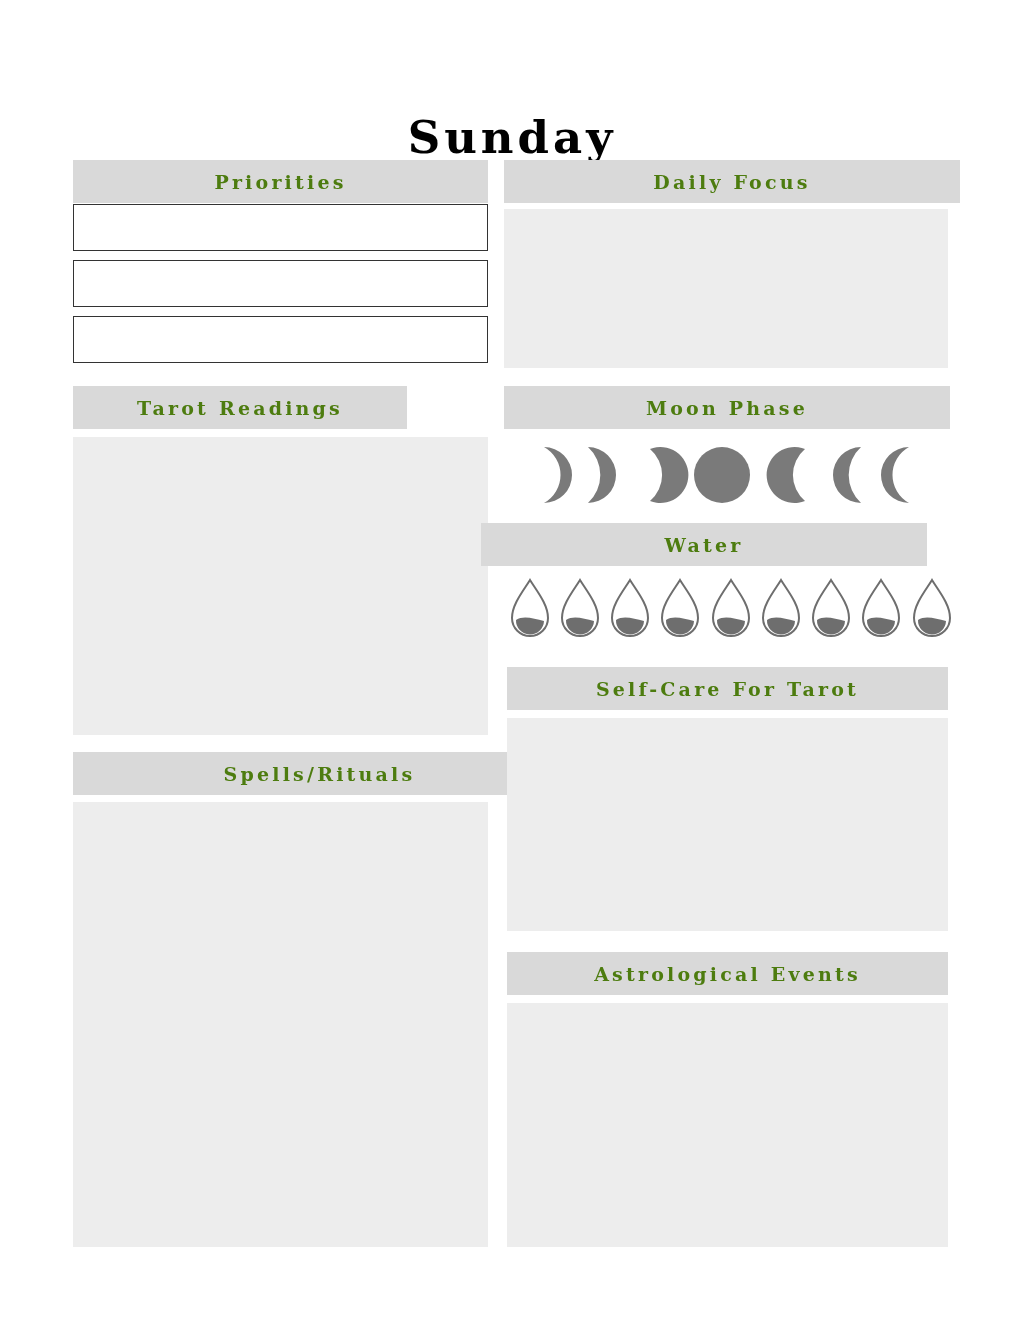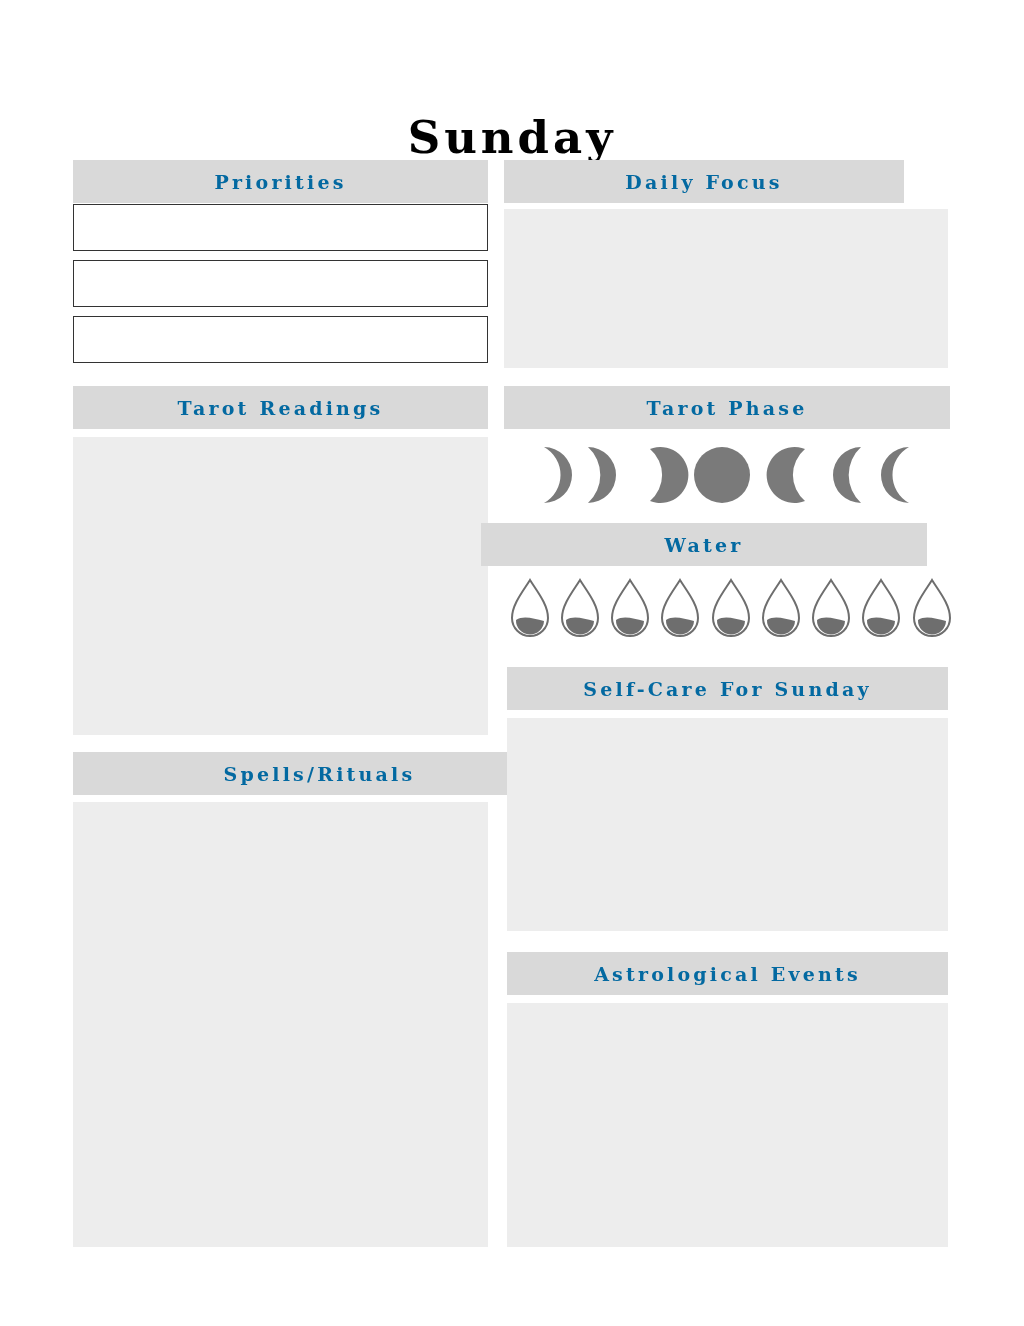--- a/index.html
+++ b/index.html
@@ -9,21 +9,21 @@
   .title {
     position: absolute; left: 0; top: 74px; width: 1024px; text-align: center;
     font-family: "DejaVu Serif", serif; font-weight: bold; font-size: 45px;
     letter-spacing: 4px; color: #000; margin-top: 37px;
   }
 
   .hdr {
     position: absolute; background: #d9d9d9; height: 43px;
     display: flex; align-items: center; justify-content: center;
     font-family: "DejaVu Serif", serif; font-weight: bold; font-size: 19px;
-    letter-spacing: 3.2px; color: #0369a1;
+    letter-spacing: 3.2px; color: #4d7c0f;
   }
   .box { position: absolute; background: #ededed; }
   .prio {
     position: absolute; left: 73px; width: 415px; height: 47px;
     border: 1.6px solid #333; background: #fff;
   }
 
   .moons { position: absolute; left: 532px; top: 446px; width: 395px; height: 60px; }
   .moons svg { position: absolute; top: 0; }
   .drops { position: absolute; left: 508px; top: 578px; width: 450px; height: 64px; }
@@ -32,30 +32,30 @@
 </head>
 <body>
 
 <div class="title">Sunday</div>
 
 <div class="hdr" style="left:73px; top:160px; width:415px;">Priorities</div>
 <div class="prio" style="top:204px;"></div>
 <div class="prio" style="top:260px;"></div>
 <div class="prio" style="top:316px;"></div>
 
-<div class="hdr" style="left:73px; top:386px; width:415px;">Tarot Readings</div>
+<div class="hdr" style="left:73px; top:386px; width:334px;">Tarot Readings</div>
 <div class="box" style="left:73px; top:437px; width:415px; height:298px;"></div>
 
 <div class="hdr" style="left:73px; top:752px; width:493px;">Spells/Rituals</div>
 <div class="box" style="left:73px; top:802px; width:415px; height:445px;"></div>
 
-<div class="hdr" style="left:504px; top:160px; width:400px;">Daily Focus</div>
+<div class="hdr" style="left:504px; top:160px; width:456px;">Daily Focus</div>
 <div class="box" style="left:504px; top:209px; width:444px; height:159px;"></div>
 
-<div class="hdr" style="left:504px; top:386px; width:446px;">Tarot Phase</div>
+<div class="hdr" style="left:504px; top:386px; width:446px;">Moon Phase</div>
 
 <div class="moons">
 
   <svg style="left:0" width="60" height="58" viewBox="0 0 60 58">
     <path d="M12 1 A28 28 0 0 1 12 57 A32 32 0 0 0 12 1 Z" fill="#7a7a7a"></path>
   </svg>
 
   <svg style="left:46px" width="60" height="58" viewBox="0 0 60 58">
     <path d="M10 1 A28 28 0 0 1 10 57 A38 38 0 0 0 10 1 Z" fill="#7a7a7a"></path>
   </svg>
@@ -115,17 +115,17 @@
   <svg style="left:351px" width="44" height="62" viewBox="0 0 44 62">
     <path d="M22 2 C16 12 4 26 4 40 A18 18 0 0 0 40 40 C40 26 28 12 22 2 Z" fill="none" stroke="#6e6e6e" stroke-width="2"></path>
     <path d="M8 42 C16 37 26 41 36 43 A14 14 0 0 1 8 42 Z" fill="#6e6e6e"></path>
   </svg>
   <svg style="left:402px" width="44" height="62" viewBox="0 0 44 62">
     <path d="M22 2 C16 12 4 26 4 40 A18 18 0 0 0 40 40 C40 26 28 12 22 2 Z" fill="none" stroke="#6e6e6e" stroke-width="2"></path>
     <path d="M8 42 C16 37 26 41 36 43 A14 14 0 0 1 8 42 Z" fill="#6e6e6e"></path>
   </svg>
 </div>
 
-<div class="hdr" style="left:507px; top:667px; width:441px;">Self-Care For Sunday</div>
+<div class="hdr" style="left:507px; top:667px; width:441px;">Self-Care For Tarot</div>
 <div class="box" style="left:507px; top:718px; width:441px; height:213px;"></div>
 
 <div class="hdr" style="left:507px; top:952px; width:441px;">Astrological Events</div>
 <div class="box" style="left:507px; top:1003px; width:441px; height:244px;"></div>
 
 </body></html>

